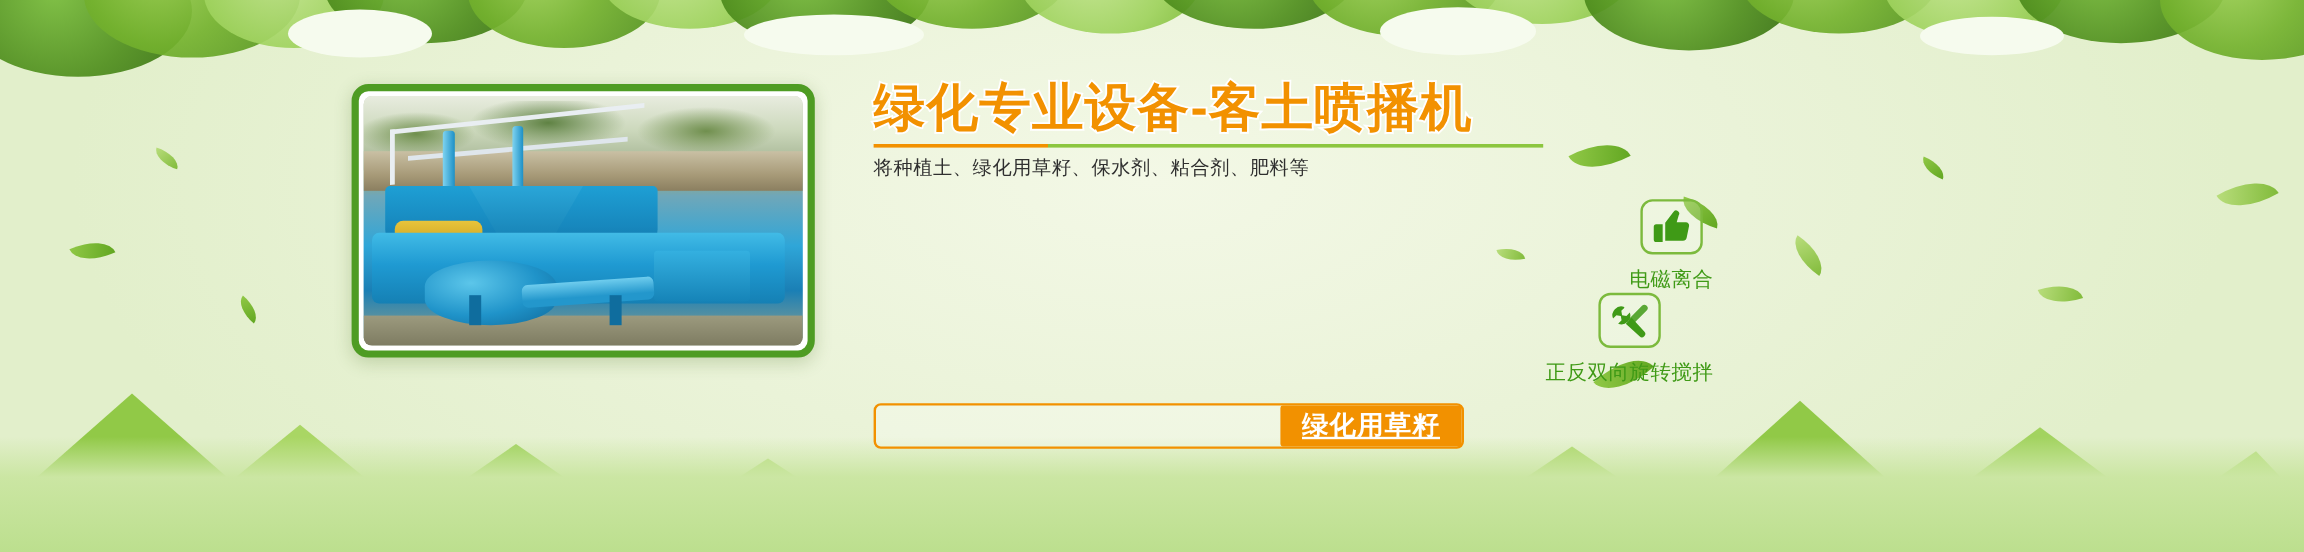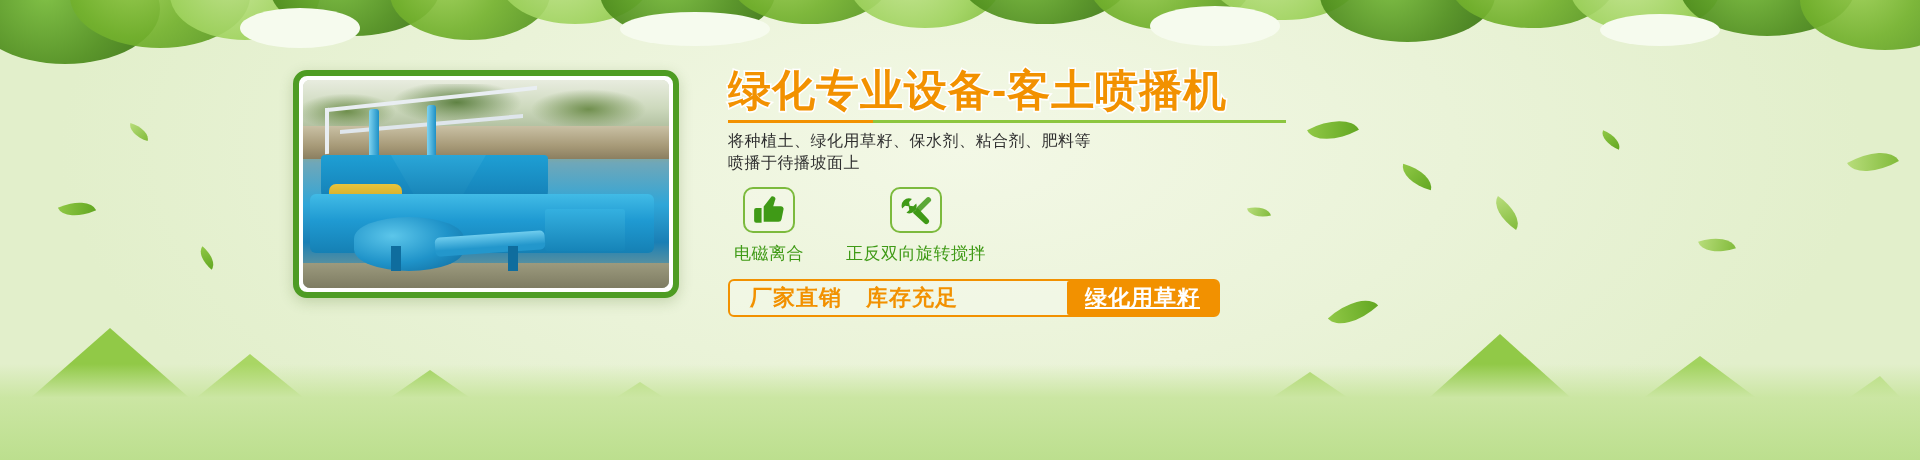--- a/index.html
+++ b/index.html
@@ -122,21 +122,21 @@
   }
   .divider {
     margin-top:7px; width:558px; height:3px;
     background:linear-gradient(90deg,#F29100 0%,#F29100 26%,#8cc63f 26%,#8cc63f 100%);
   }
   .subtitle {
     margin-top:7px; font-size:16px; color:#2f2f2f; line-height:1.35;
     letter-spacing:.5px; white-space:nowrap;
   }
 
-  .features { margin-top:14px; display:flex; align-items:flex-end; }
+  .features { margin-top:14px; display:flex; align-items:flex-end;flex-direction:column; }
   .feature { display:flex; flex-direction:column; align-items:center; }
   .feat-icon {
     width:52px; height:46px; border:2px solid #7cba3d; border-radius:10px;
     display:flex; align-items:center; justify-content:center;
     background:rgba(255,255,255,.18);
   }
   .feat-icon svg { width:34px; height:30px; fill:#3f9a16; }
   .feat-label {
     margin-top:9px; font-size:17px; color:#3f9a16; white-space:nowrap; letter-spacing:.5px;
   }
@@ -245,21 +245,20 @@
   </div>
 
   <div class="content">
 
     <div class="headline">绿化专业设备-客土喷播机</div>
 
     <div class="divider"></div>
 
     <div class="subtitle">
       <div>将种植土、绿化用草籽、保水剂、粘合剂、肥料等</div>
-      <div>喷播于待播坡面上</div>
     </div>
 
     <div class="features">
 
       <div class="feature f1">
         <div class="feat-icon">
           <svg viewBox="0 0 32 28">
               <path d="M4 12h5v14H4a2 2 0 0 1-2-2V14a2 2 0 0 1 2-2zm7-1.2 6.4-8.4A2.4 2.4 0 0 1 21.6 5l-1.6 5.4h7.2c1.6 0 2.8 1.4 2.5 3l-1.9 9.2A3 3 0 0 1 24.8 25H11V10.8z"></path>
             </svg>
         </div>
@@ -273,21 +272,17 @@
               <path d="M29.4 2.6a2.6 2.6 0 0 0-3.7 0L14.9 13.4l3.7 3.7L29.4 6.3a2.6 2.6 0 0 0 0-3.7z" opacity=".85"></path>
             </svg>
         </div>
         <div class="feat-label">正反双向旋转搅拌</div>
       </div>
 
 
     </div>
 
     <div class="cta">
-      <div class="cta-tags">
-        <span>厂家直销</span>
-        <span>库存充足</span>
-      </div>
       <a class="cta-btn" href="#">绿化用草籽</a>
     </div>
 
   </div>
 </div>
 
 </body></html>

